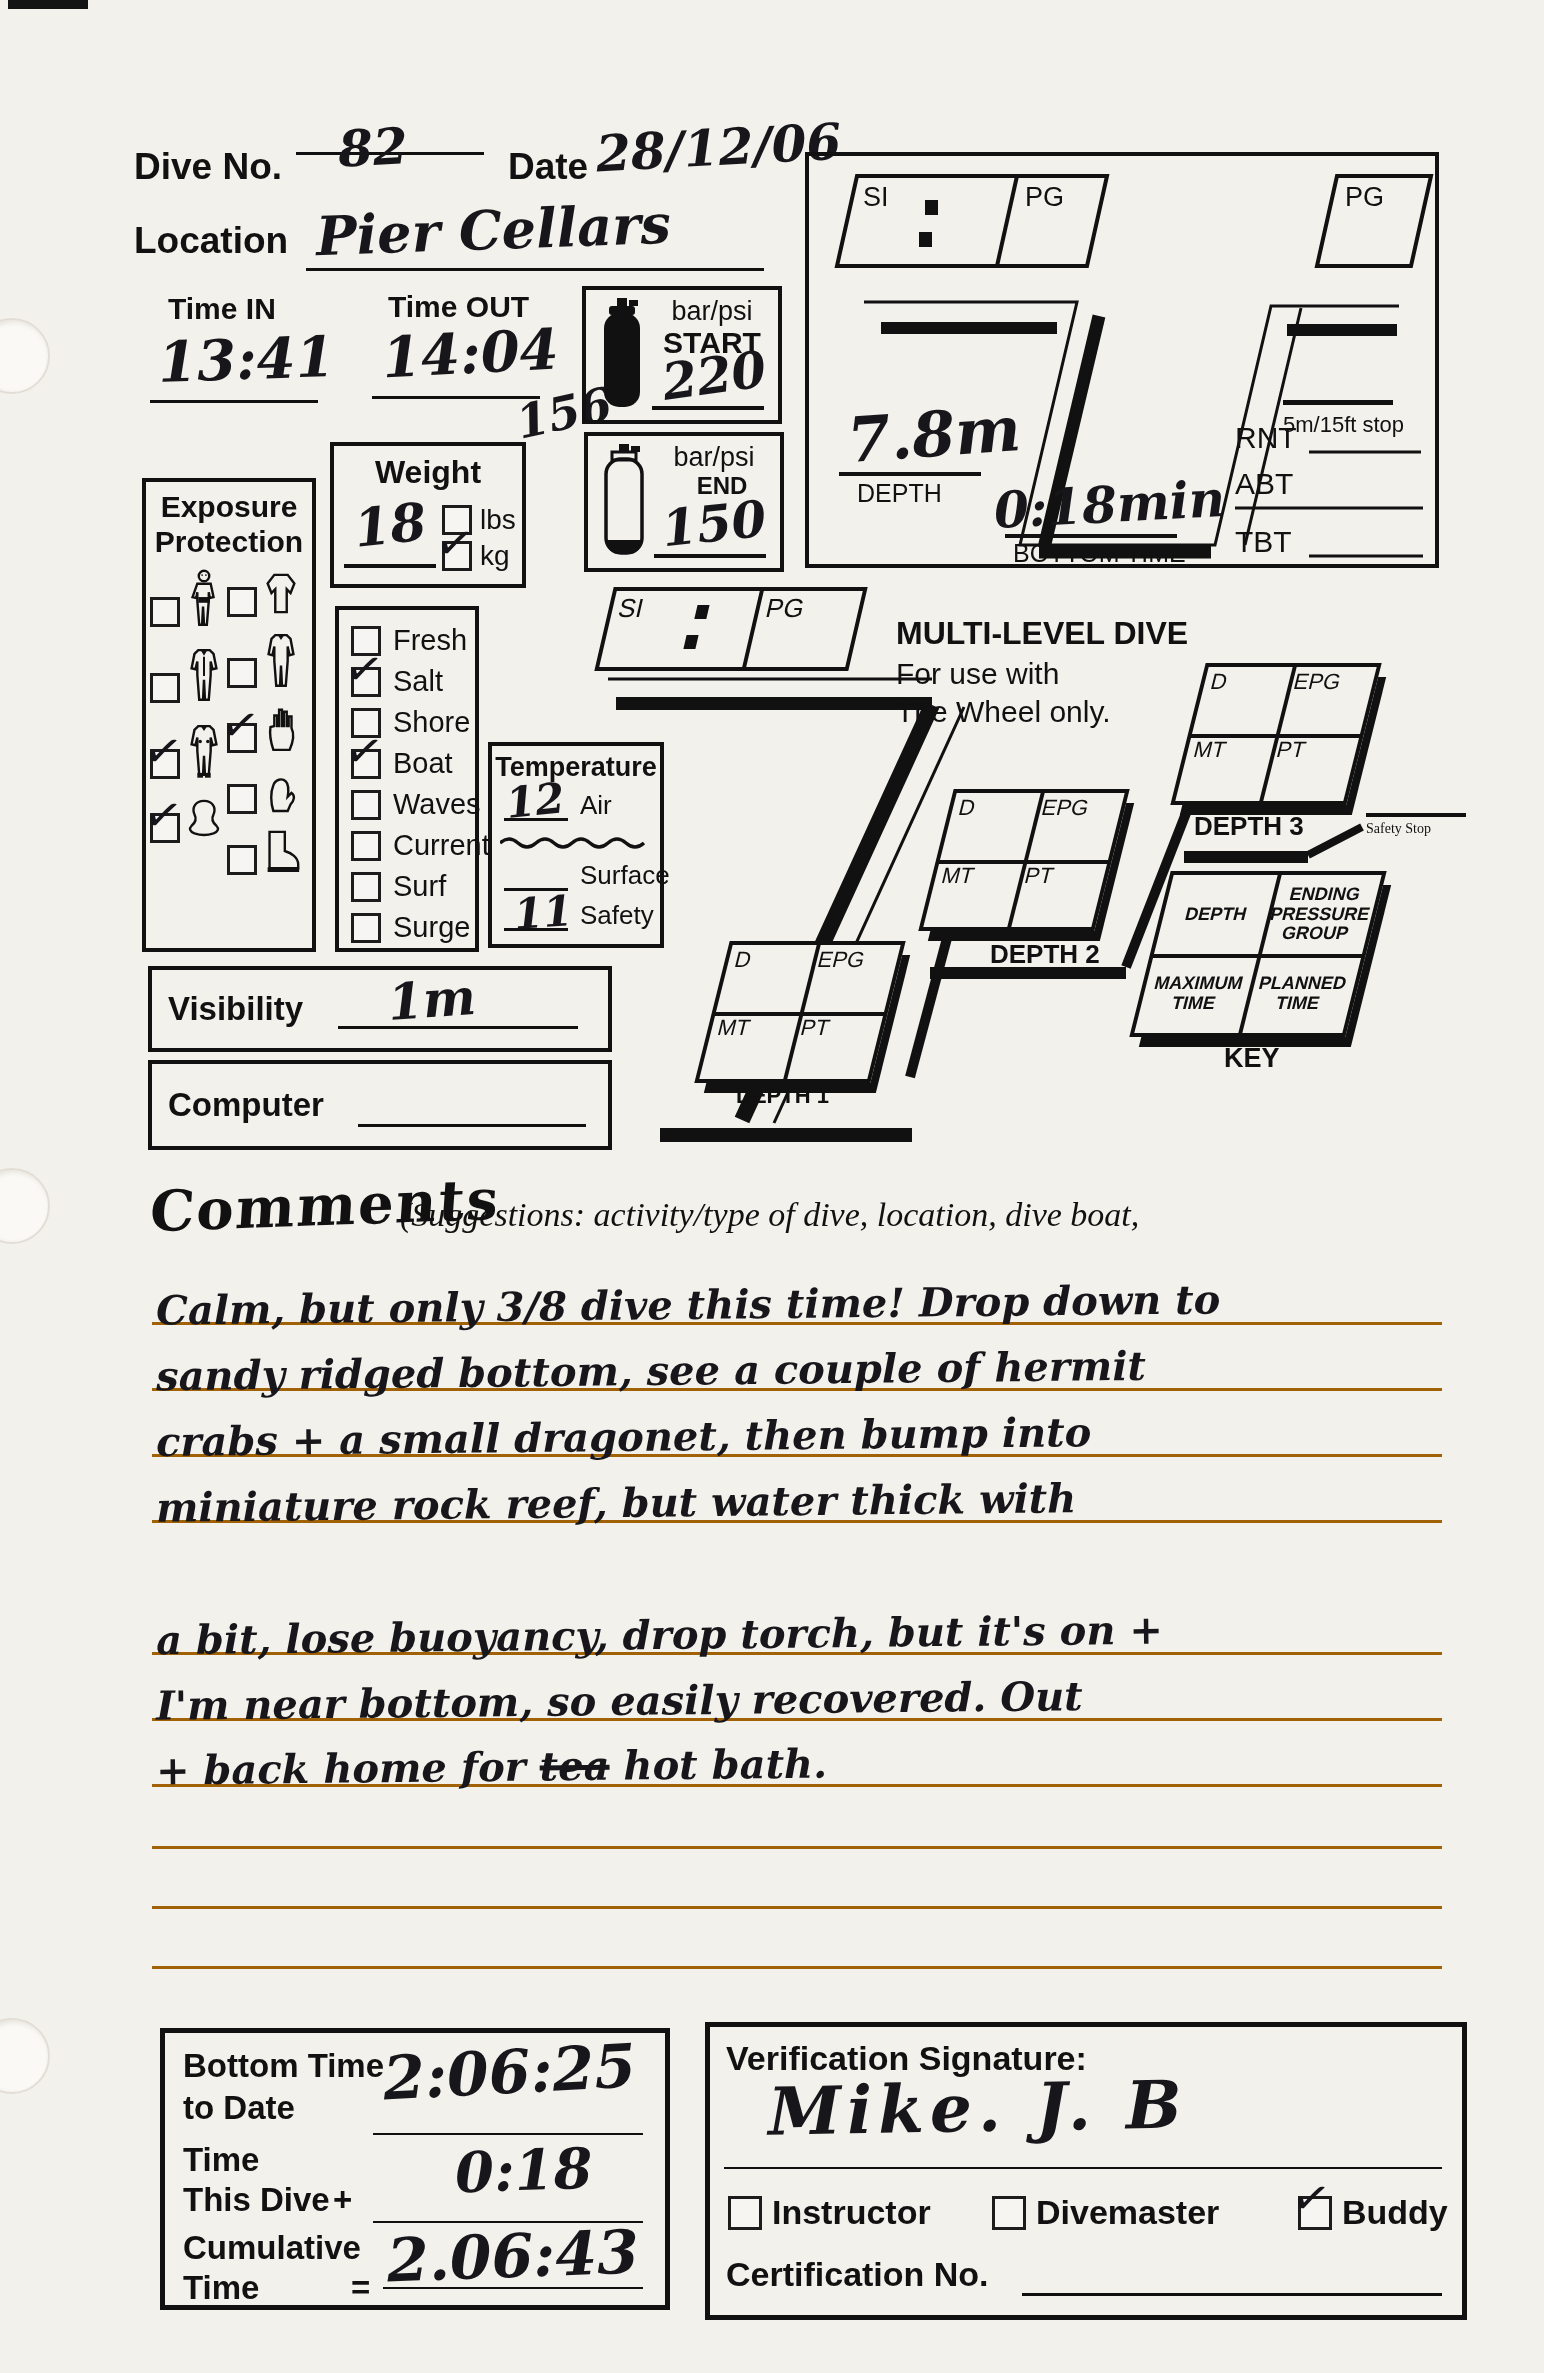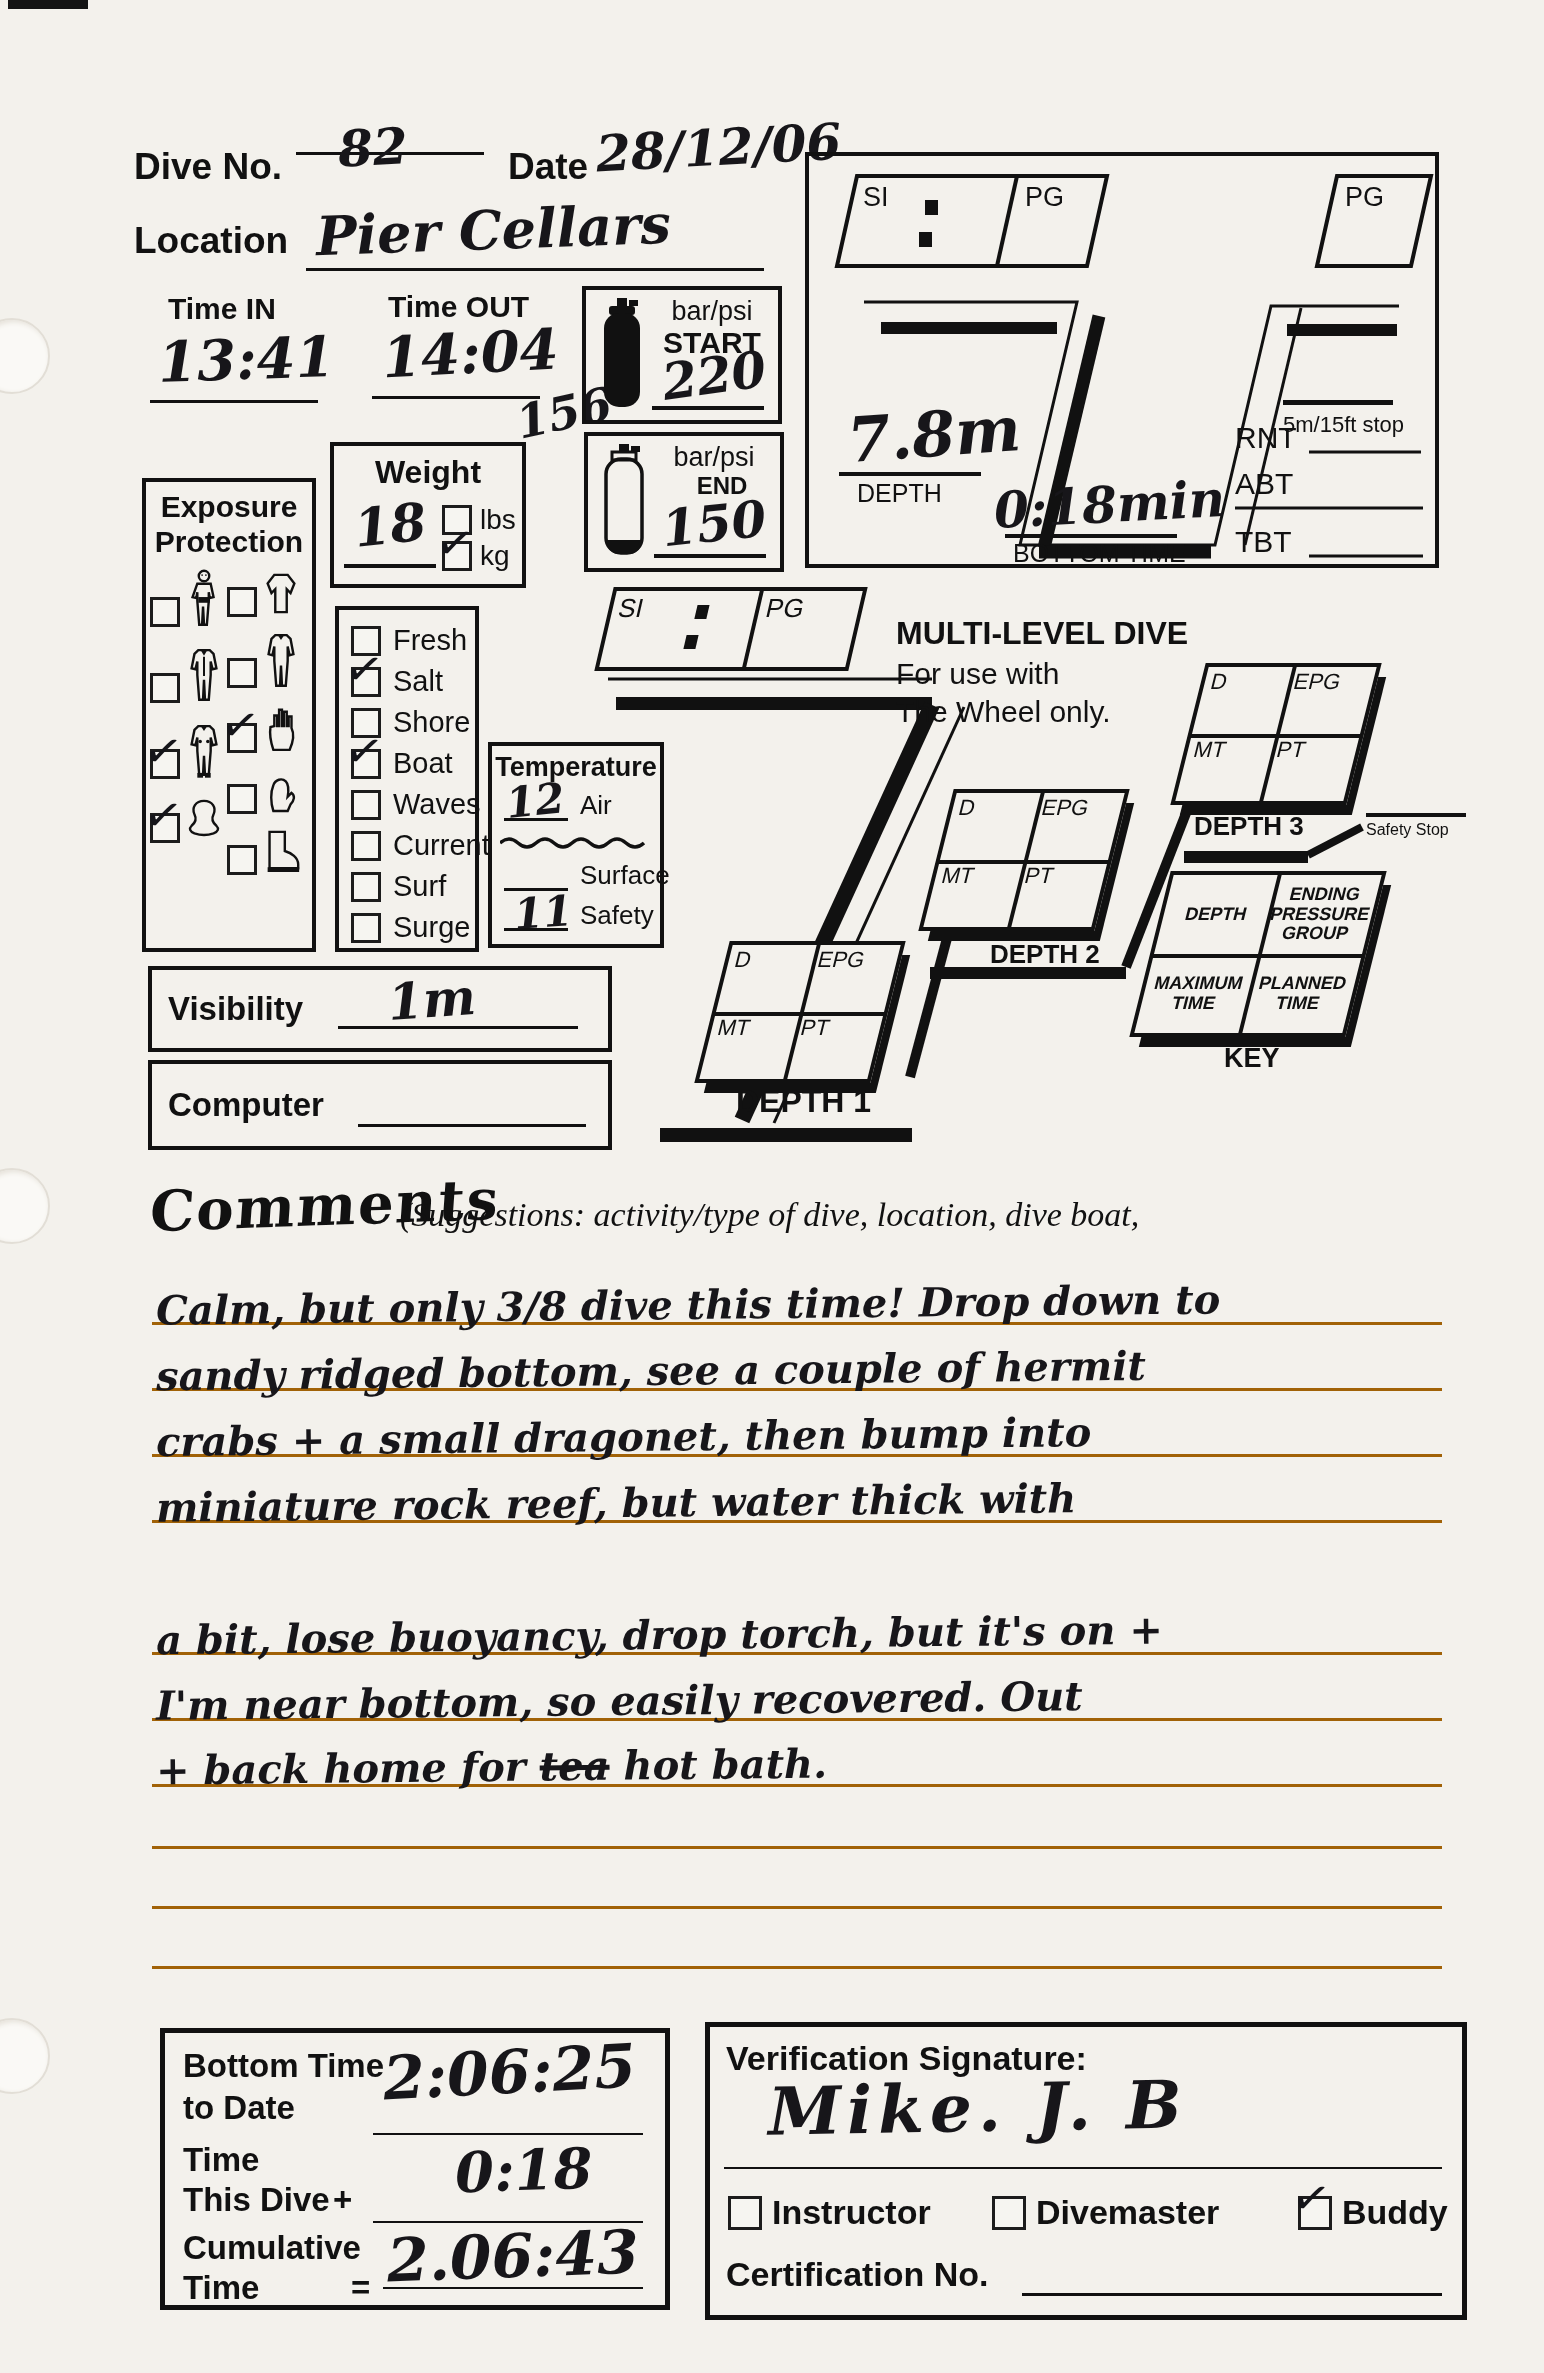--- a/index.html
+++ b/index.html
@@ -382,33 +382,33 @@
     <div class="abs lab" style="left:430px;top:364px;font-size:26px;">DEPTH 2</div>
 
     <div class="mlgrid" style="left:152px;top:366px;width:168px;height:134px;">
       <div class="hline"></div>
         <div class="vline"></div>
       <div class="mlcell" style="left:6px;top:2px;">D</div>
       <div class="mlcell" style="left:53%;top:2px;">EPG</div>
       <div class="mlcell" style="left:6px;top:52%;">MT</div>
       <div class="mlcell" style="left:53%;top:52%;">PT</div>
     </div>
-    <div class="abs lab" style="left:176px;top:508px;font-size:32px;">DEPTH 1</div>
+    <div class="abs lab" style="left:176px;top:508px;font-size:22px;">DEPTH 1</div>
 
     <div class="mlgrid" style="left:590px;top:296px;width:208px;height:158px;">
       <div class="hline"></div>
         <div class="vline"></div>
       <div class="kcell" style="left:0;top:0;">DEPTH</div>
       <div class="kcell" style="left:50%;top:0;">ENDING PRESSURE GROUP</div>
       <div class="kcell" style="left:0;top:50%;">MAXIMUM TIME</div>
       <div class="kcell" style="left:50%;top:50%;">PLANNED TIME</div>
     </div>
     <div class="abs lab" style="left:664px;top:468px;font-size:27px;">KEY</div>
 
-    <div class="abs reg" style="left:806px;top:246px;font-size:16px;">Safety Stop</div>
+    <div class="abs reg" style="left:806px;top:246px;font-size:14px;font-family:Liberation Serif, serif;">Safety Stop</div>
   </div>
 
   <div class="abs ctitle" style="left:150px;top:1172px;">Comments</div>
   <div class="abs sugg" style="left:400px;top:1196px;">(Suggestions: activity/type of dive, location, dive boat,</div>
 
   <div class="cline" style="top:1256px;">
       <span class="hw">Calm, but only 3/8 dive this time! Drop down to</span>
     </div>
   <div class="cline" style="top:1322px;">
       <span class="hw">sandy ridged bottom, see a couple of hermit</span>

